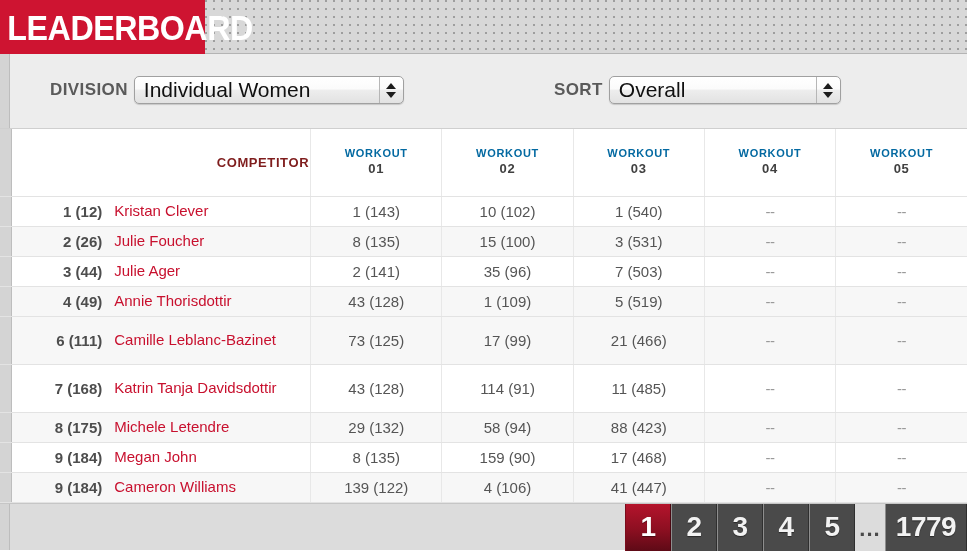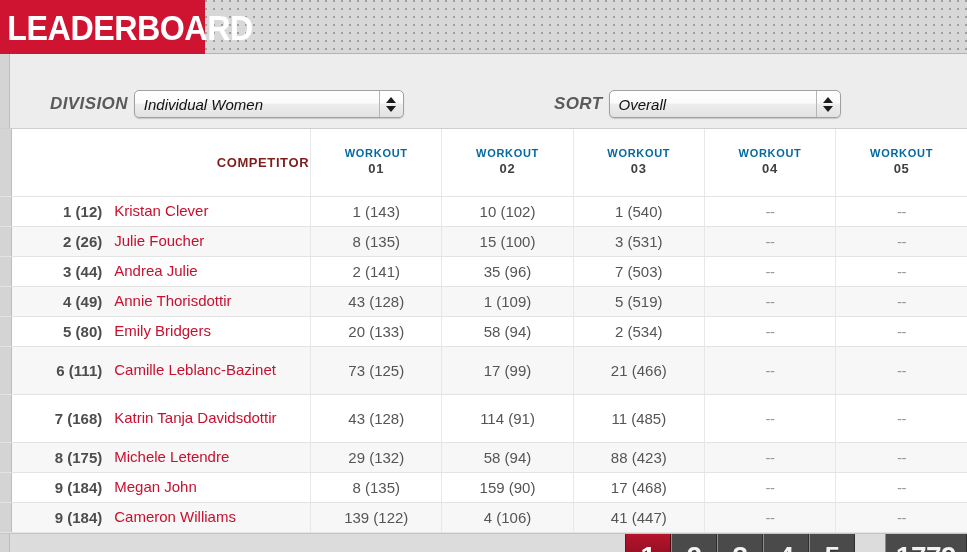--- a/index.html
+++ b/index.html
@@ -70,22 +70,21 @@
     bottom: 0;
     width: 10px;
     background: #d4d4d4;
     border-right: 1px solid #bdbdbd;
     box-sizing: border-box;
   }
   .filter-group {
     position: absolute;
     display: flex;
     align-items: center;
-    top: 36px;
-    font-style: italic;
+    top: 22px;
   }
   .filter-group.division { left: 50px; }
   .filter-group.sort { left: 554px; justify-content: space-between; }
 
   .filter-label {
     font-size: 17px;
     font-weight: bold;
     color: #5a5a5a;
     letter-spacing: 0.4px;
     margin-right: 6px;
@@ -101,21 +100,21 @@
     border-radius: 5px;
     background: linear-gradient(to bottom, #ffffff 0%, #fbfbfb 45%, #ededed 52%, #e2e2e2 100%);
     box-shadow: 0 1px 1px rgba(0,0,0,0.16), inset 0 1px 0 #ffffff;
     box-sizing: border-box;
   }
   .select-box.division { width: 270px; }
   .select-box.sort { width: 232px; }
 
   .select-value {
     flex: 1;
-    font-size: 15px;
+    font-size: 21px;
     color: #101010;
     padding-left: 9px;
     white-space: nowrap;
     overflow: hidden;
   }
   .select-arrows {
     width: 24px;
     height: 100%;
     border-left: 1px solid #b6b6b6;
     display: flex;
@@ -371,44 +370,34 @@
             <td class="name">Julie Foucher</td>
             <td class="score">8 (135)</td>
             <td class="score">15 (100)</td>
             <td class="score">3 (531)</td>
             <td class="score empty">--</td>
             <td class="score empty">--</td>
           </tr>
           <tr>
             <td class="gutter"></td>
             <td class="rank">3 (44)</td>
-            <td class="name">Andrea Julie</td>
+            <td class="name">Julie Ager</td>
             <td class="score">2 (141)</td>
             <td class="score">35 (96)</td>
             <td class="score">7 (503)</td>
             <td class="score empty">--</td>
             <td class="score empty">--</td>
           </tr>
           <tr class="alt">
             <td class="gutter"></td>
             <td class="rank">4 (49)</td>
             <td class="name">Annie Thorisdottir</td>
             <td class="score">43 (128)</td>
             <td class="score">1 (109)</td>
             <td class="score">5 (519)</td>
-            <td class="score empty">--</td>
-            <td class="score empty">--</td>
-          </tr>
-          <tr>
-            <td class="gutter"></td>
-            <td class="rank">5 (80)</td>
-            <td class="name">Emily Bridgers</td>
-            <td class="score">20 (133)</td>
-            <td class="score">58 (94)</td>
-            <td class="score">2 (534)</td>
             <td class="score empty">--</td>
             <td class="score empty">--</td>
           </tr>
           <tr class="alt tall">
             <td class="gutter"></td>
             <td class="rank">6 (111)</td>
             <td class="name">Camille Leblanc-Bazinet</td>
             <td class="score">73 (125)</td>
             <td class="score">17 (99)</td>
             <td class="score">21 (466)</td>

